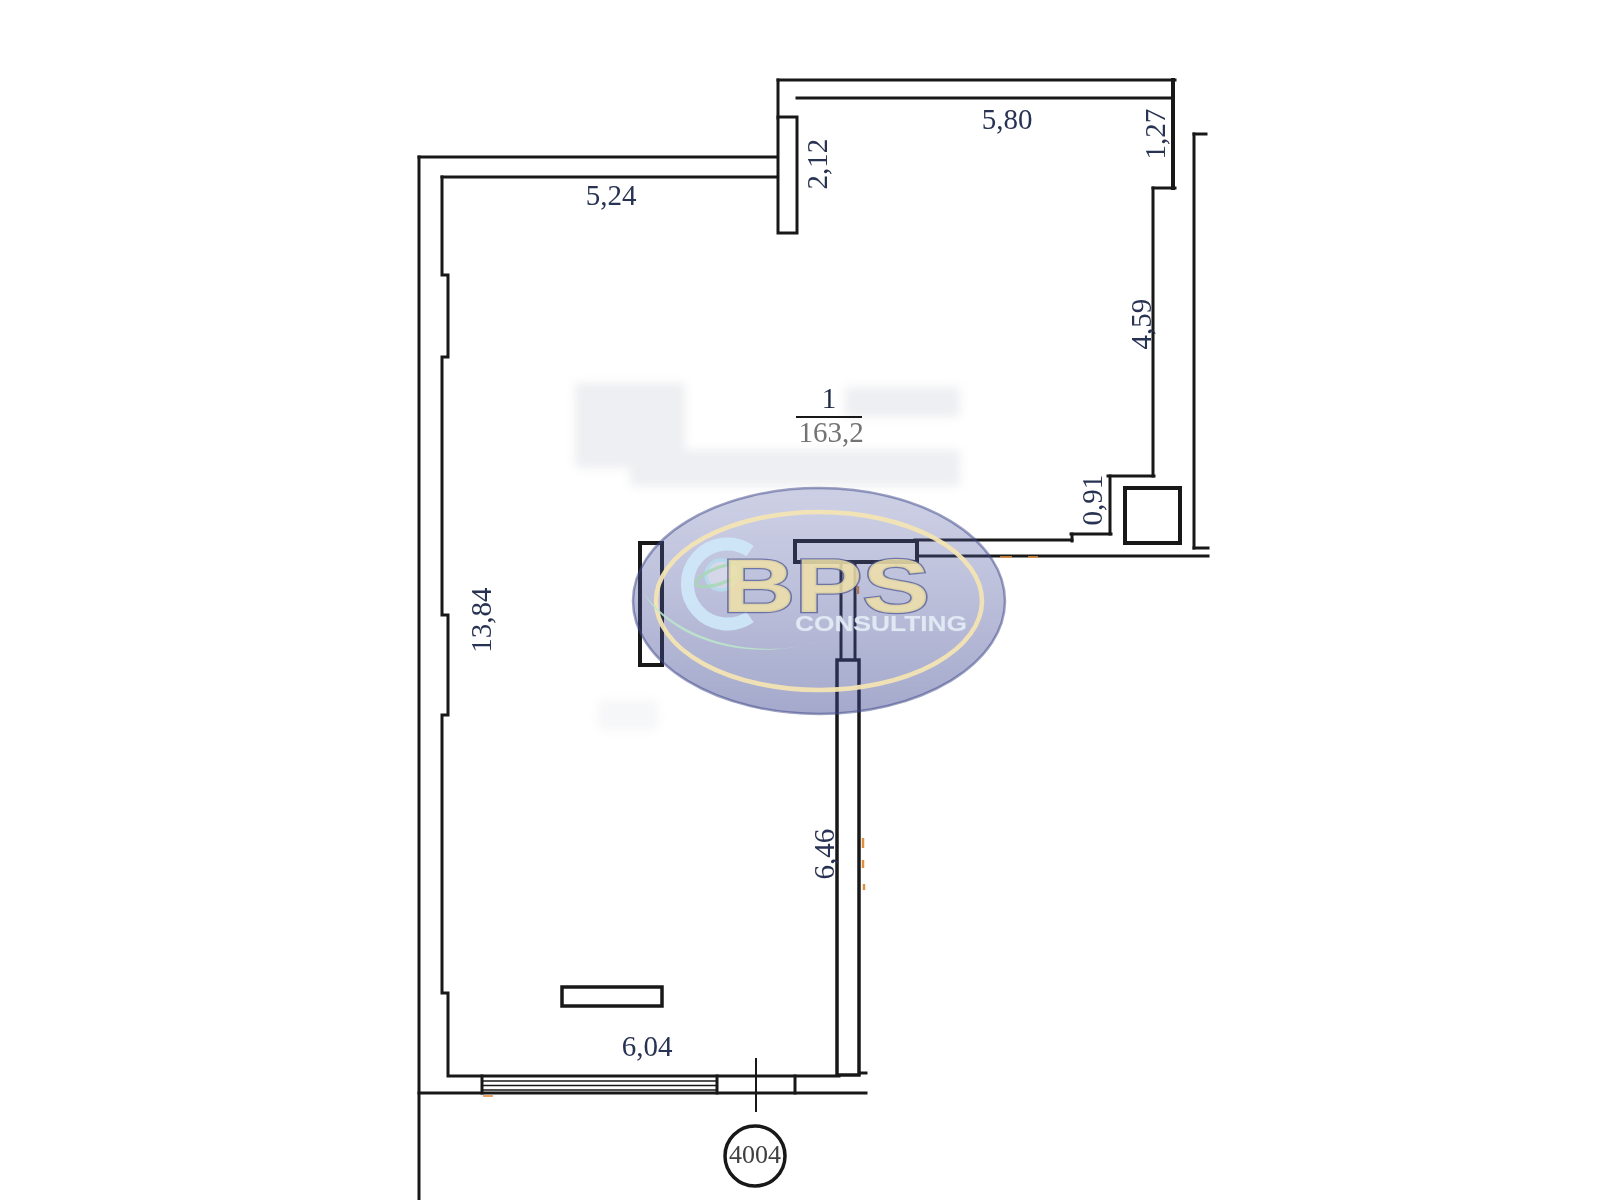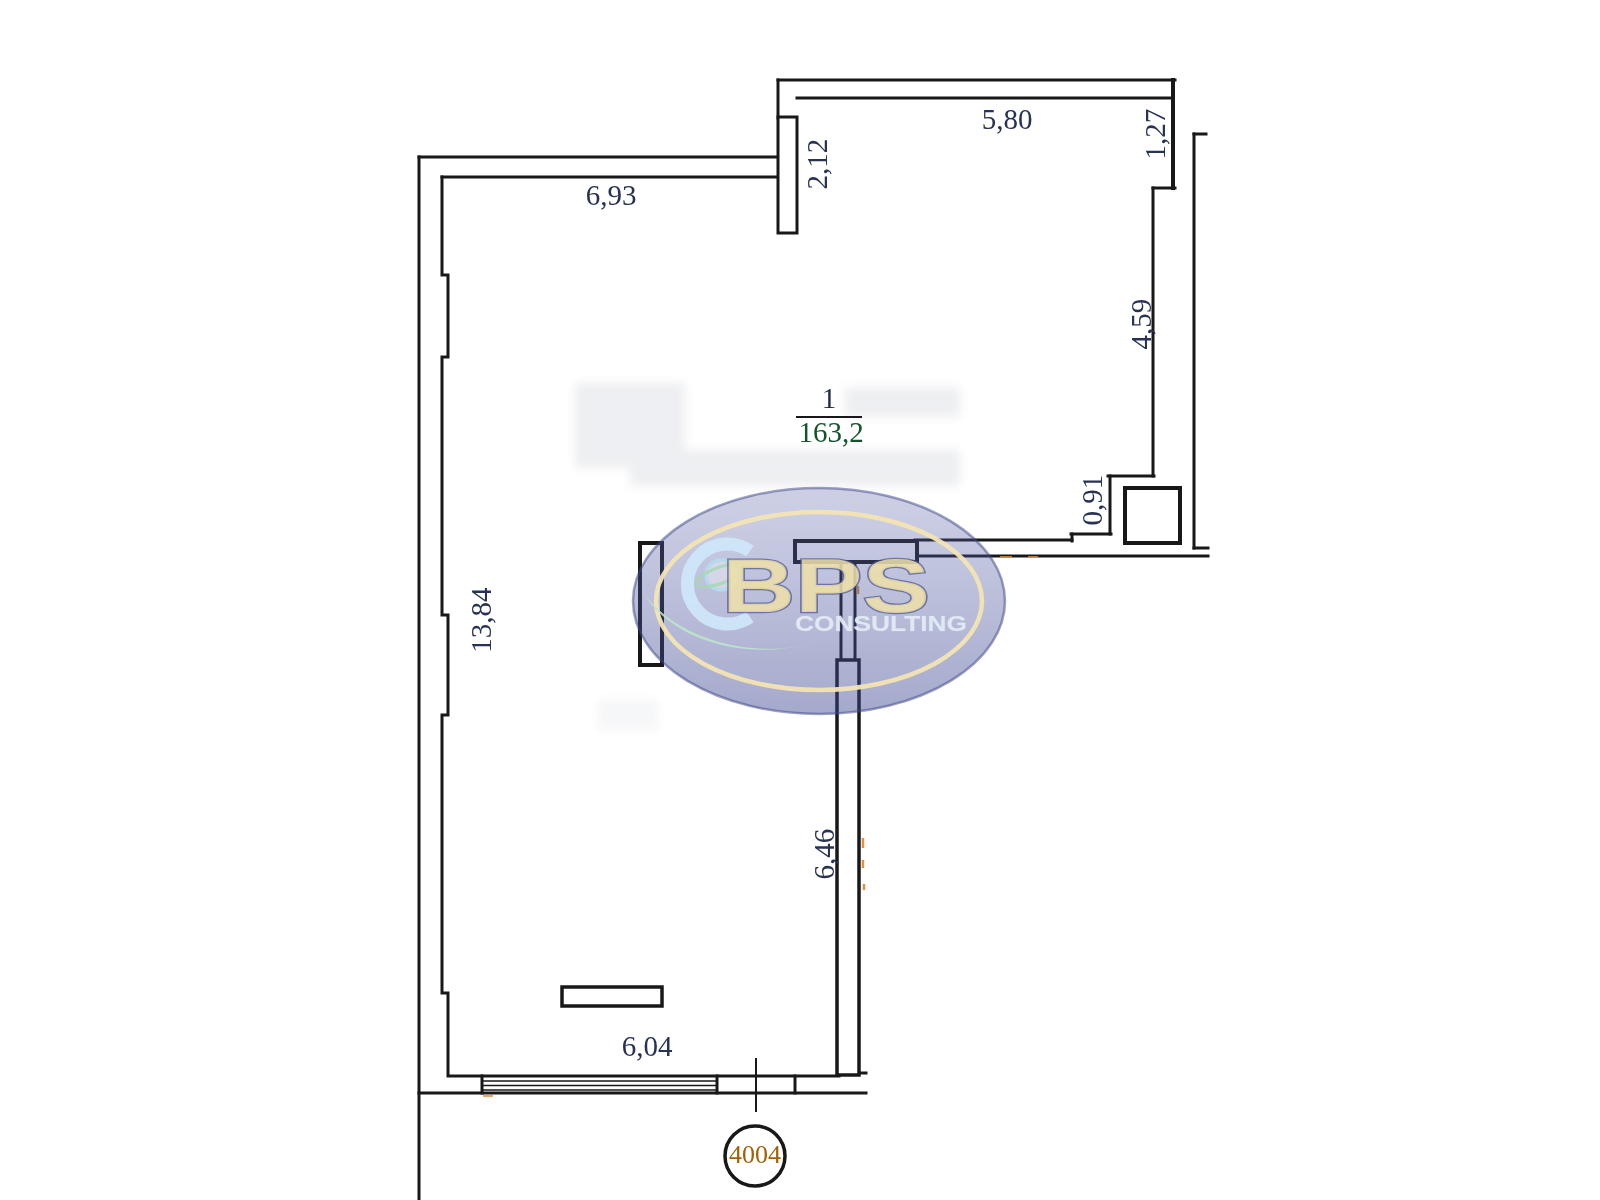--- a/index.html
+++ b/index.html
@@ -18,22 +18,22 @@
   .dim-top-left{left:611px;top:195px;}
   .dim-top{left:995px;top:119px;margin-left:12px;}
   .dim-pier{left:817px;top:164px;}
   .dim-right-upper{left:1155px;top:134px;}
   .dim-right{left:1141px;top:324px;}
   .dim-step{left:1092px;top:500px;}
   .dim-left{left:481px;top:620px;}
   .dim-inner{left:824px;top:854px;}
   .dim-bottom{left:647px;top:1046px;text-align:right;}
   .room-number{left:829px;top:398px;color:#1f2a45;}
-  .room-area{left:831px;top:432px;color:#14532d;}
-  .badge-label{left:755px;top:1155px;font-size:26px;color:#a16207;}
+  .room-area{left:831px;top:432px;color:#737373;}
+  .badge-label{left:755px;top:1155px;font-size:26px;color:#404040;}
 </style>
 </head>
 <body>
 
 <div class="canvas">
 
   <svg class="layer" width="1600" height="1200">
     <defs>
       <filter id="soft" x="-50%" y="-50%" width="200%" height="200%">
         <feGaussianBlur stdDeviation="5"></feGaussianBlur>
@@ -134,21 +134,21 @@
       <circle cx="721" cy="575" r="15" fill="#ffffff" fill-opacity="0.35" stroke="#b7d9ec" stroke-width="3.5"></circle>
       <ellipse cx="721" cy="575" rx="26" ry="8" fill="none" stroke="#a6d8b4" stroke-opacity="0.85" stroke-width="3" transform="rotate(-20 721 575)"></ellipse>
 
       <path d="M643 592 C680 645 765 660 820 641 C748 664 670 640 643 592 Z" fill="#bce5cb" fill-opacity="0.9"></path>
 
       <text x="722" y="612" textLength="208" lengthAdjust="spacingAndGlyphs" font-family="Liberation Sans, sans-serif" font-weight="bold" font-size="76" fill="#eee0a8" fill-opacity="0.85" stroke="#4a5490" stroke-opacity="0.7" stroke-width="2.5" paint-order="stroke">BPS</text>
       <text x="795" y="631" textLength="172" lengthAdjust="spacingAndGlyphs" font-family="Liberation Sans, sans-serif" font-weight="bold" font-size="22" fill="#e3ebf6" fill-opacity="0.95" stroke="#b9c4da" stroke-opacity="0.8" stroke-width="0.8" paint-order="stroke">CONSULTING</text>
     </g>
   </svg>
 
-  <div class="label dim-top-left">6,93</div>
+  <div class="label dim-top-left">5,24</div>
   <div class="label dim-top">5,80</div>
   <div class="label v dim-pier">2,12</div>
   <div class="label v dim-right-upper">1,27</div>
   <div class="label v dim-right">4,59</div>
   <div class="label v dim-step">0,91</div>
   <div class="label v dim-left">13,84</div>
   <div class="label v dim-inner">6,46</div>
   <div class="label dim-bottom">6,04</div>
 
   <div class="label room-number">1</div>

